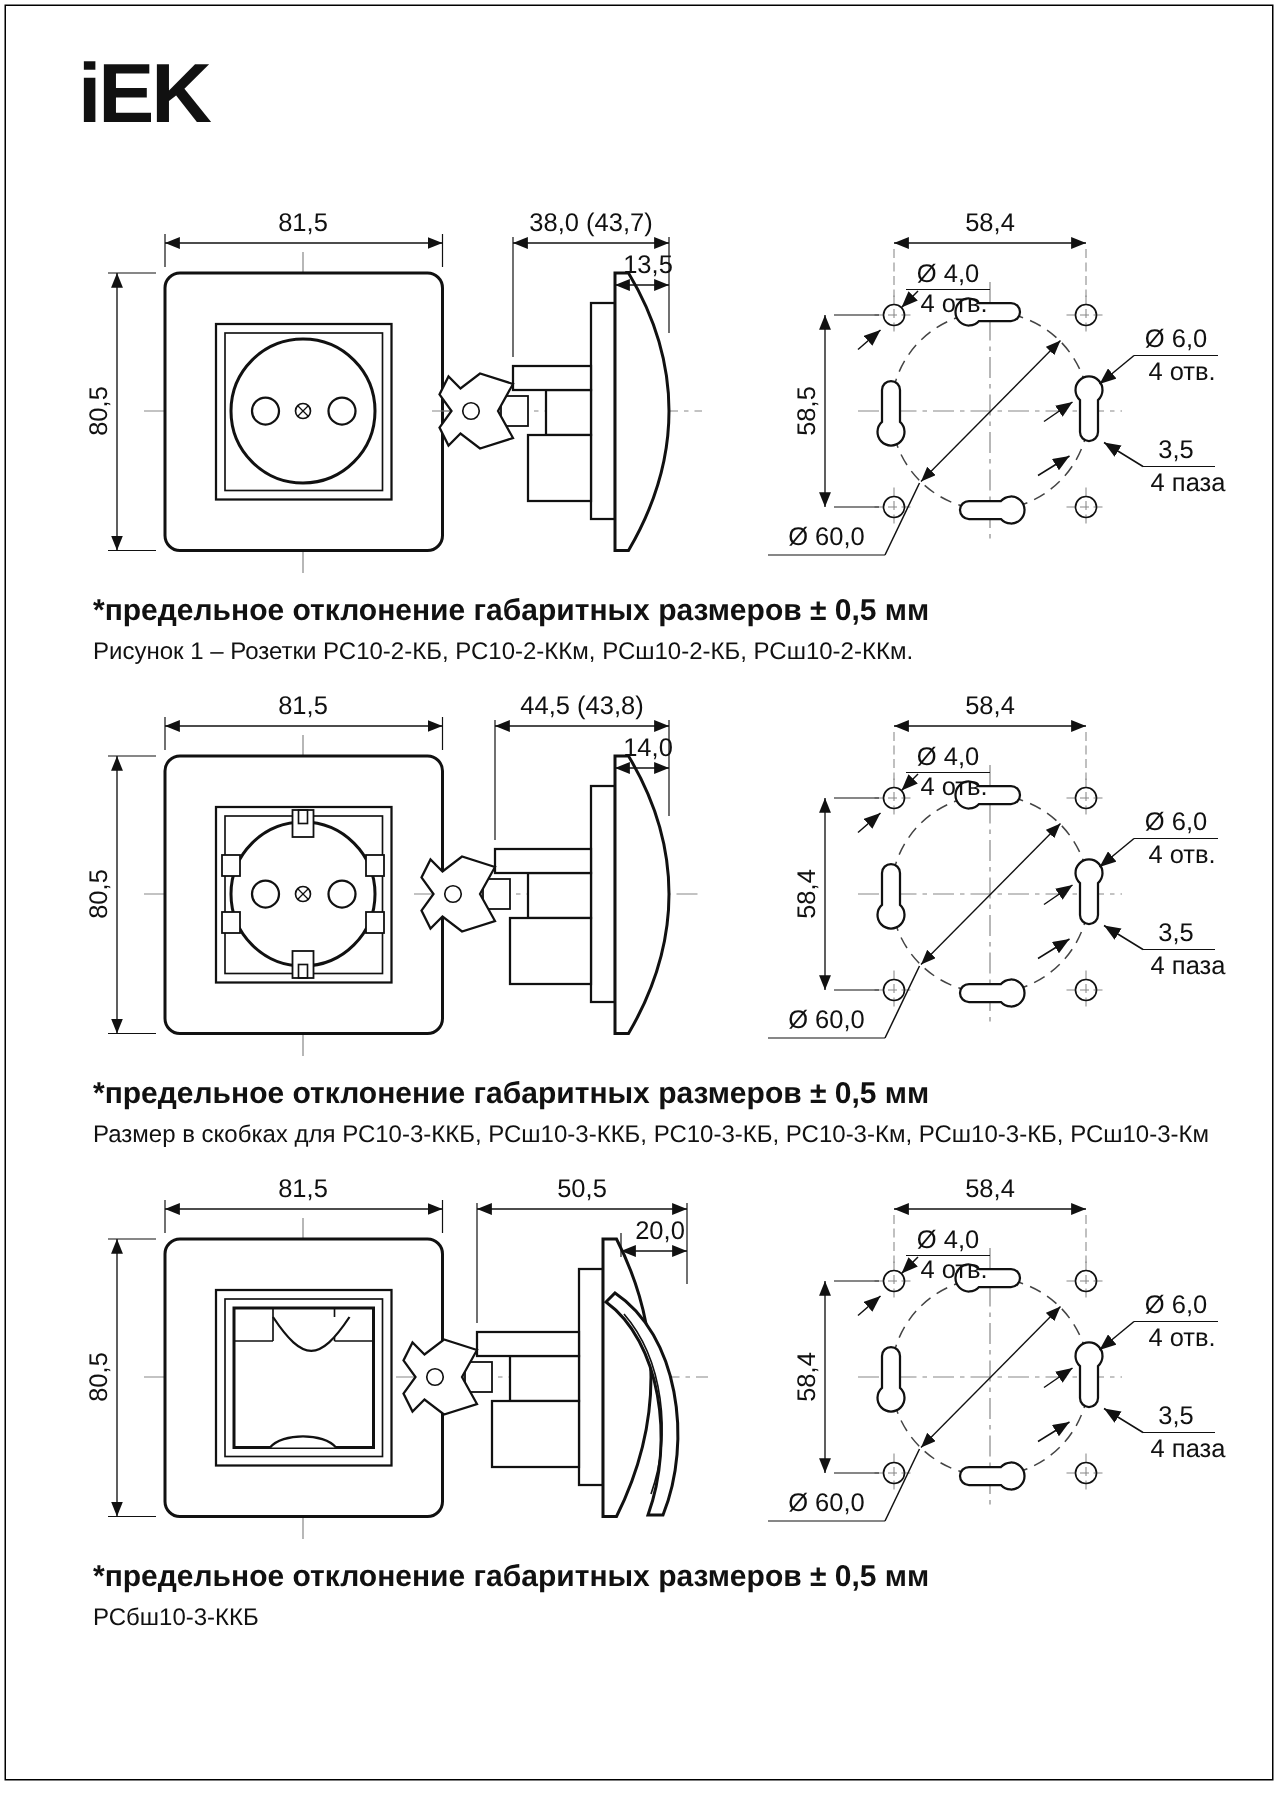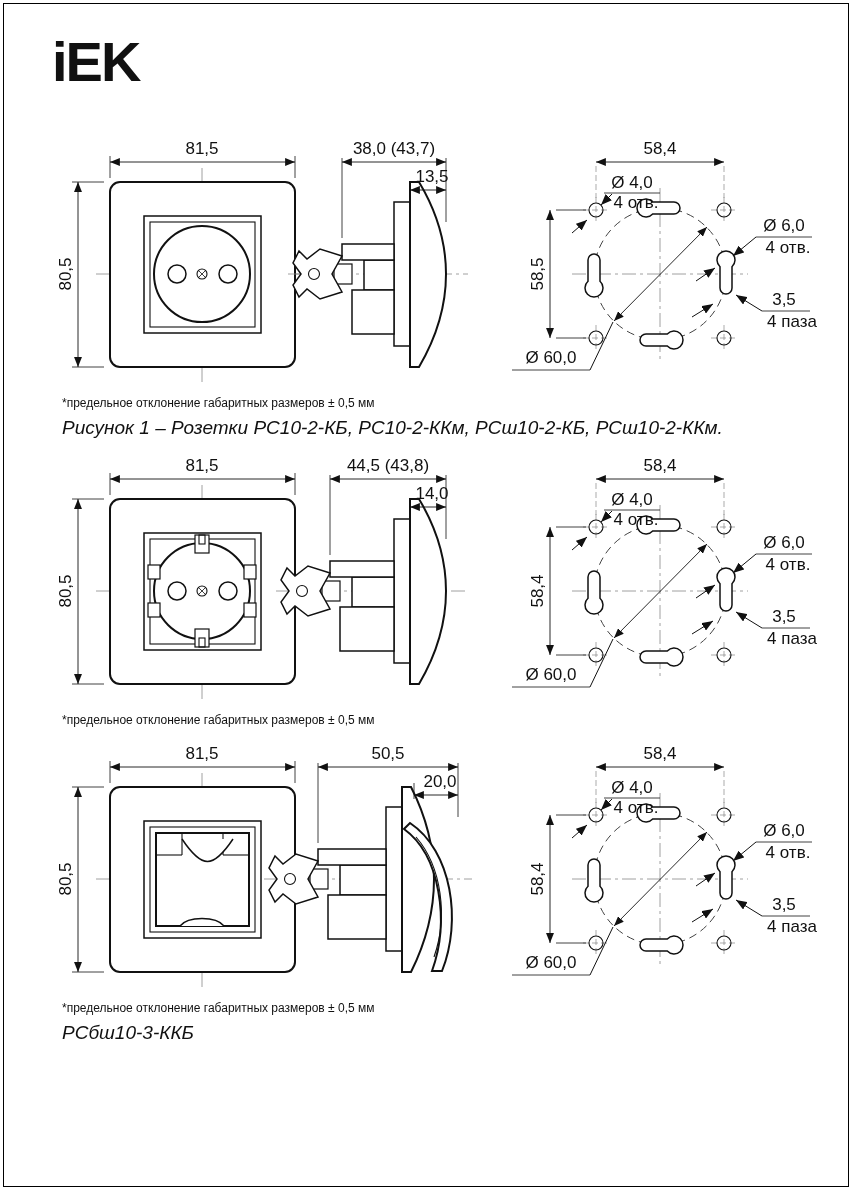--- a/index.html
+++ b/index.html
@@ -3,22 +3,22 @@
 <meta charset="utf-8">
 <style>
   html,body{margin:0;padding:0;background:#fff;}
   body{width:852px;font-family:"Liberation Sans",sans-serif;color:#111;}
   .page{box-sizing:border-box;width:846px;height:1184px;margin:3px;border:1.5px solid #000;background:#fff;overflow:hidden;}
   .logo{margin:30px 0 0 48px;font-size:56px;font-weight:700;letter-spacing:-2px;line-height:1;color:#111;font-family:"Liberation Sans",sans-serif;}
   .row-svg{display:block;margin:0 0 0 16px;}
   .row-svg.first{margin-top:42px;}
   .row-svg.next{margin-top:10px;}
   .caption-block{margin:2px 0 8px 58px;}
-  .note{font-size:12px;margin:0 0 7px 0;}
-  .caption{font-size:19px;margin:0 0 5px 0;font-style:italic;}
+  .note{font-size:20px;margin:0 0 7px 0;font-weight:bold;}
+  .caption{font-size:16px;margin:0 0 5px 0;}
   
   .o2{fill:#fff;stroke:#111;stroke-width:2;}
   .o15{fill:#fff;stroke:#111;stroke-width:1.5;}
   .o1{fill:none;stroke:#111;stroke-width:1.1;}
   .o1f{fill:#fff;stroke:#111;stroke-width:1.2;}
   .ext{stroke:#111;stroke-width:.8;fill:none;}
   .diml{stroke:#111;stroke-width:.9;fill:none;}
   .ldr{stroke:#111;stroke-width:1;fill:none;}
   .cl{stroke:#888;stroke-width:.8;fill:none;stroke-dasharray:14 4 3 4;}
   .clx{stroke:#888;stroke-width:.7;fill:none;stroke-dasharray:6 3;}
@@ -242,20 +242,21 @@
       <text class="dim" x="764" y="173" text-anchor="middle">3,5</text>
       <text class="dim" x="772" y="195" text-anchor="middle">4 паза</text>
       <line class="ext" x1="492" y1="238" x2="570" y2="238"></line>
       <line class="ldr" x1="570" y1="238" x2="593" y2="190"></line>
       <line class="diml" x1="594" y1="189" x2="687" y2="95" marker-start="url(#ar2)" marker-end="url(#ar2)"></line>
       <text class="dim" x="531" y="231" text-anchor="middle">Ø 60,0</text>
     </g>
   </svg>
   <div class="caption-block">
     <p class="note">*предельное отклонение габаритных размеров ± 0,5 мм</p>
+    <p class="caption">Размер в скобках для РС10-3-ККБ, РСш10-3-ККБ, РС10-3-КБ, РС10-3-Км, РСш10-3-КБ, РСш10-3-Км</p>
   </div>
 
   <svg class="row-svg next" width="812" height="262" viewBox="0 0 812 262">
     <defs>
       <marker id="ar3" viewBox="0 0 10 8" refX="10" refY="4" markerWidth="11" markerHeight="9" orient="auto-start-reverse">
           <path d="M0,0 L10,4 L0,8 Z" fill="#111"></path>
         </marker>
     </defs>
 
     <g>

